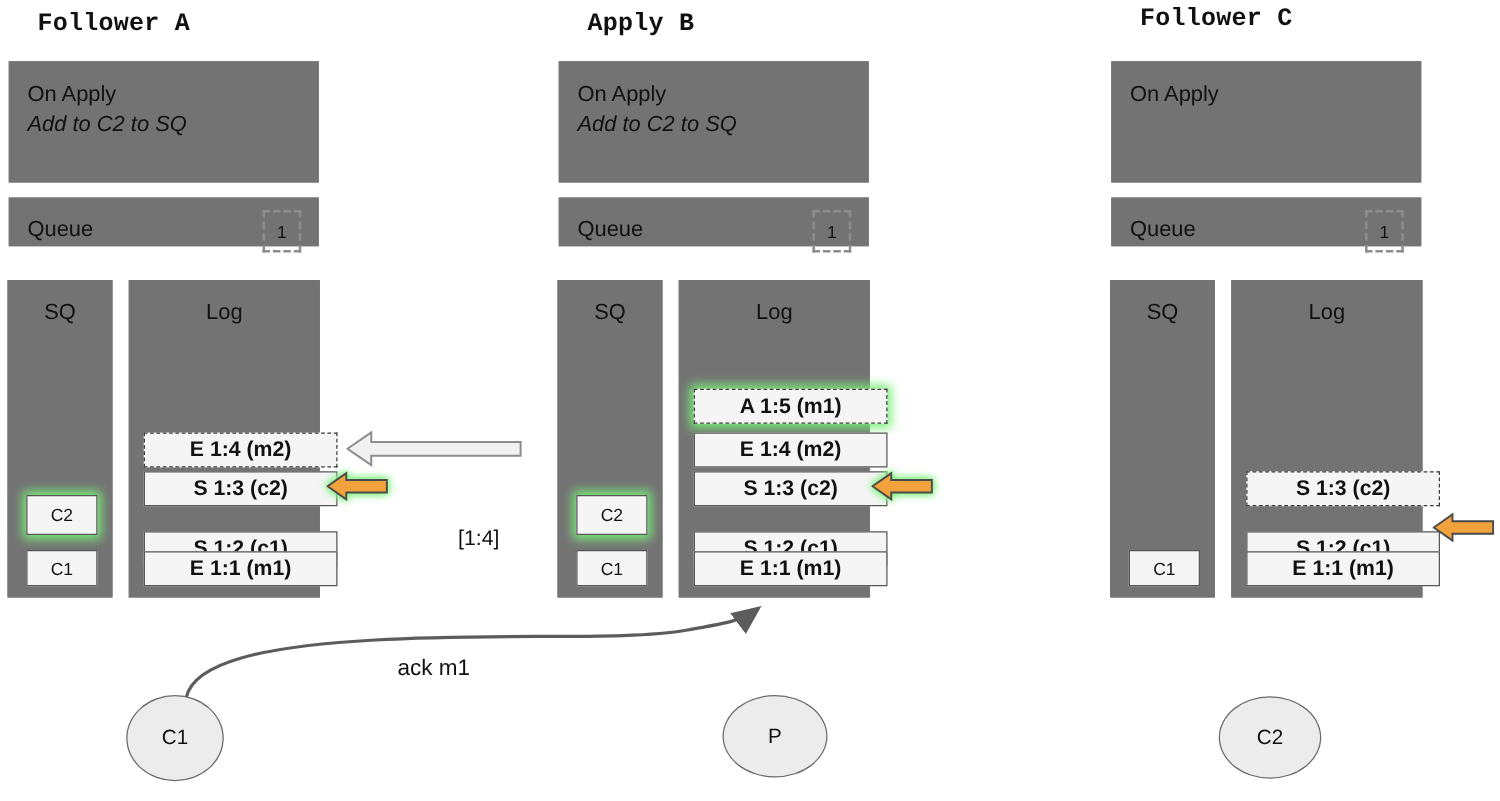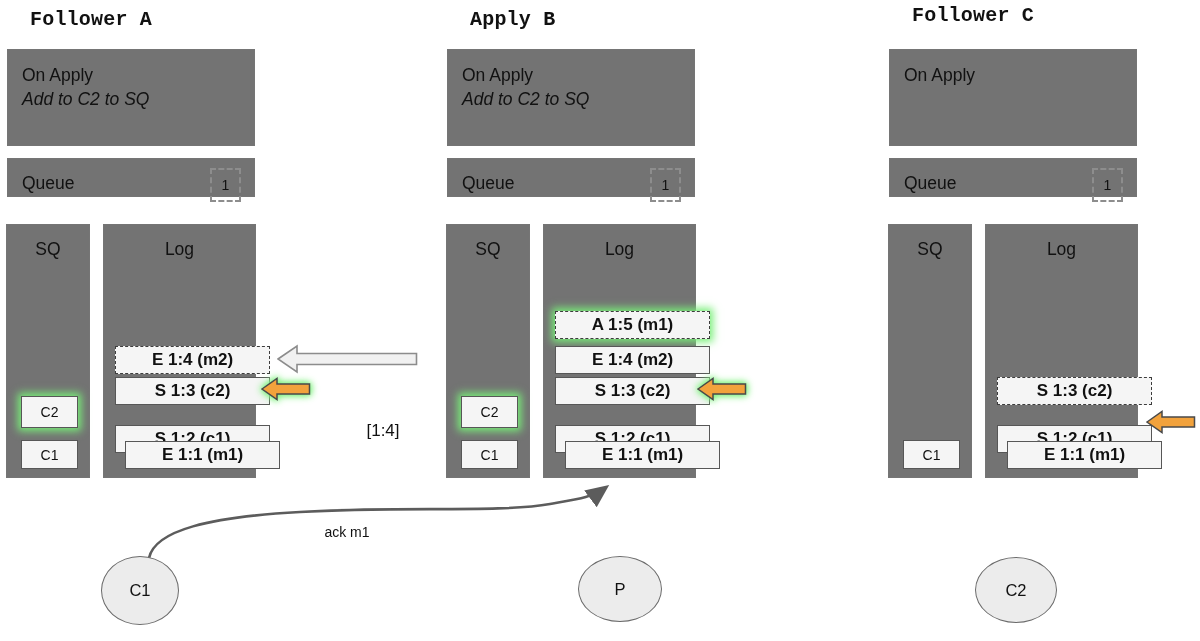--- a/index.html
+++ b/index.html
@@ -17,27 +17,27 @@
   .queue-badge{position:absolute;right:13px;top:9px;width:31px;height:34px;border:2px dashed #8d8d8d;
                display:flex;align-items:center;justify-content:center;font-size:14px;box-sizing:border-box;}
   .sq-box{left:0;top:224px;width:84px;height:254px;}
   .log-box{left:97px;top:224px;width:153px;height:254px;}
   .box-label{position:absolute;top:14px;left:0;width:100%;text-align:center;font-size:17.5px;}
   .sq-item{position:absolute;left:14px;width:57px;background:#f5f5f5;border:1.5px solid #575757;
            display:flex;align-items:center;justify-content:center;font-size:14px;box-sizing:border-box;}
   .s171{top:171px;height:32px;} .s215{top:215px;height:29px;}
   .entry{position:absolute;left:11px;width:155px;height:28px;background:#f5f5f5;border:1.5px solid #575757;
          display:flex;align-items:center;justify-content:center;font-size:17px;box-sizing:border-box;font-weight:bold;}
-  .e87{top:86px;} .e120{top:121px;} .e152{top:152px;text-align:right;} .e184{top:200px;} .e216{top:216px;margin-left:10px;}
+  .e87{top:86px;} .e120{top:121px;} .e152{top:152px;text-align:right;} .e184{top:200px;} .e216{top:216px;}
   .dashed{border:1.6px dashed #3d3d3d;}
   .glow{box-shadow:0 0 8px 3px #79ef79;}
   .oarrow{position:absolute;width:50px;height:24px;}
   .oglow{filter:drop-shadow(0 0 3px #7df07d) drop-shadow(0 0 3px #8df58d);}
   .float-label{position:absolute;font-size:17px;text-align:center;}
-  #ack-label{font-size:14px;}
+  #ack-label{font-size:18px;}
   .actor{position:absolute;background:#ececec;border:1.5px solid #6b6b6b;border-radius:50%;
          display:flex;align-items:center;justify-content:center;font-size:16.5px;box-sizing:border-box;}
   #overlay{position:absolute;left:0;top:0;width:1200px;height:641px;pointer-events:none;}
 </style>
 </head>
 <body>
 
 <div class="col" id="colA">
   <div class="node-title">Follower A</div>
   <div class="panel on-apply">

